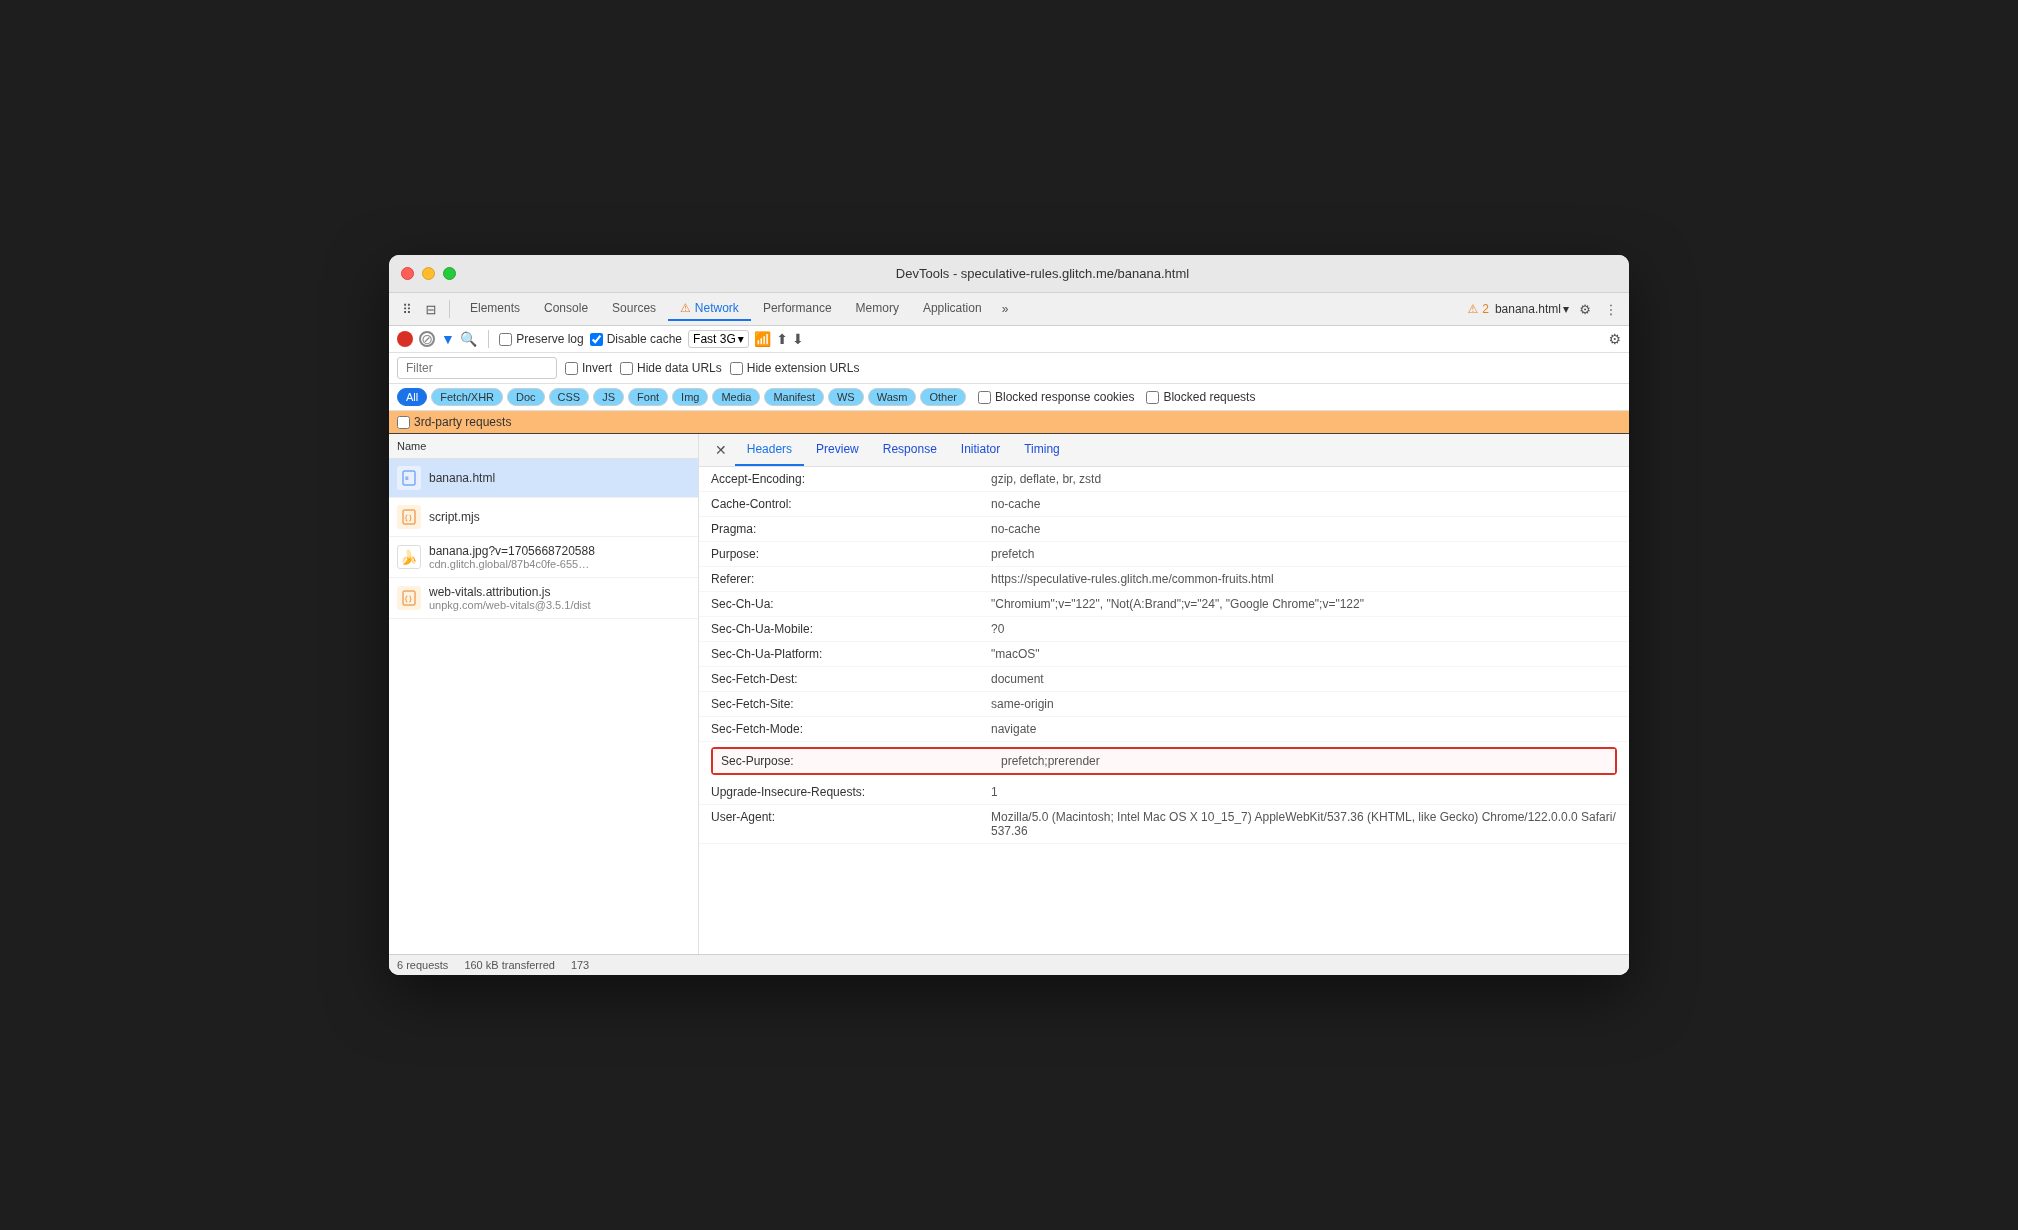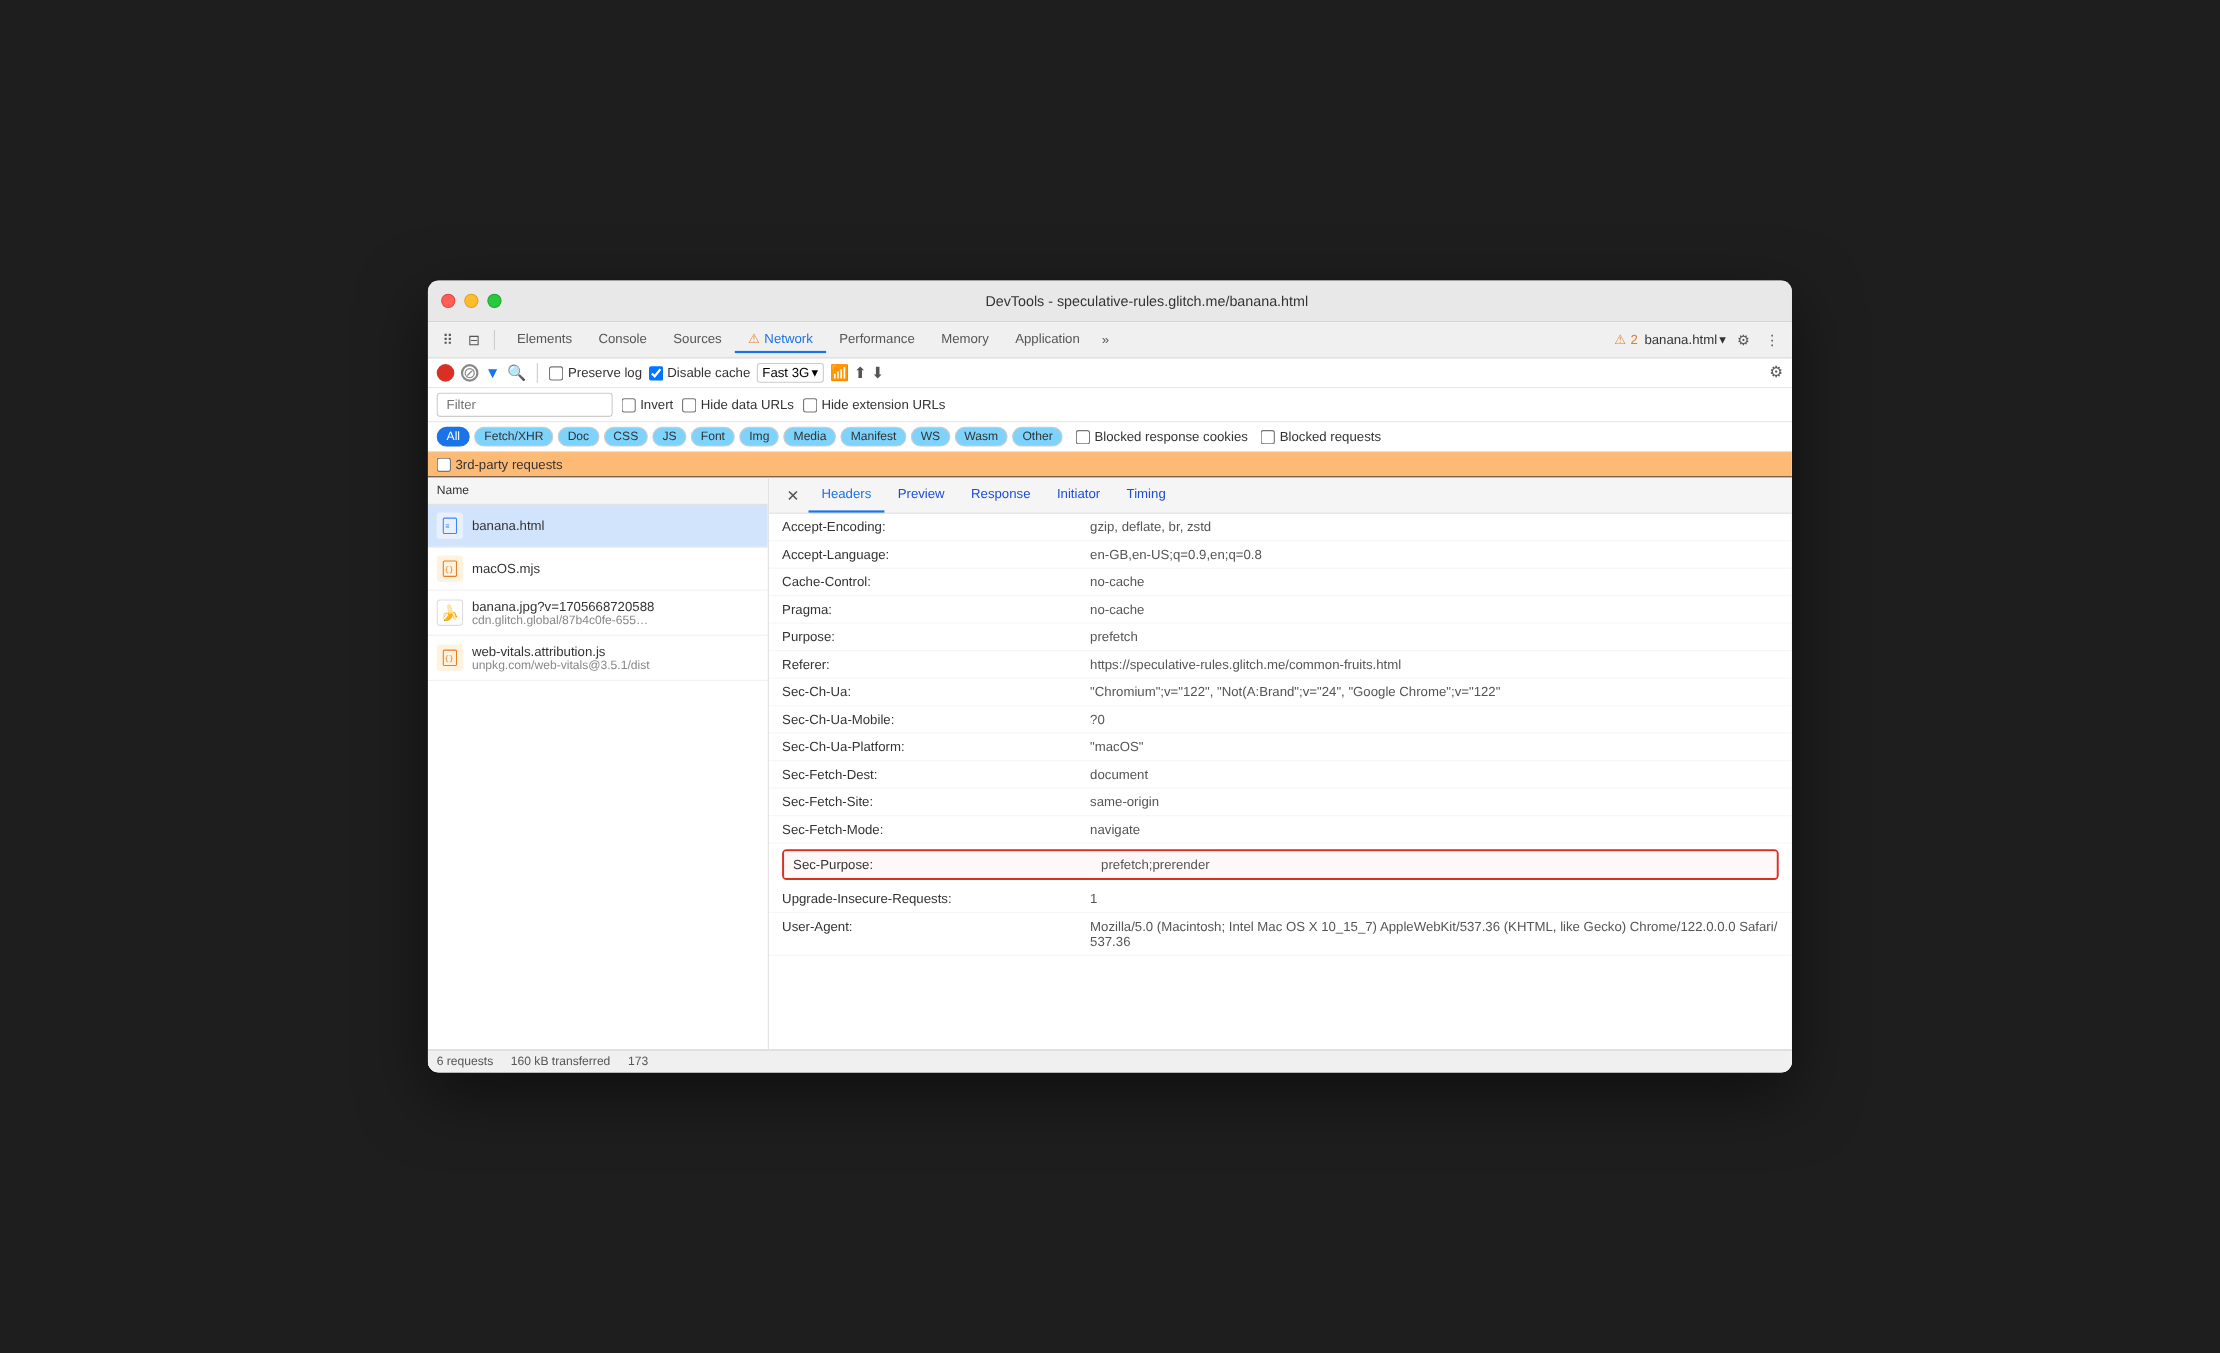--- a/index.html
+++ b/index.html
@@ -484,21 +484,21 @@
           <span class="file-name">banana.html</span>
         </div>
 
         <div class="file-item">
           <div class="file-icon js">
             <svg width="16" height="16" viewBox="0 0 16 16">
               <rect x="2" y="1" width="12" height="14" rx="1" fill="#fff3e0" stroke="#e67e22" stroke-width="1"></rect>
               <text x="3" y="11" font-size="7" fill="#e67e22" font-family="monospace">{}</text>
             </svg>
           </div>
-          <span class="file-name">macOS.mjs</span>
+          <span class="file-name">script.mjs</span>
         </div>
 
         <div class="file-item">
           <div class="file-icon img">
             <span style="font-size:14px;">🍌</span>
           </div>
           <div>
             <div class="file-name">banana.jpg?v=1705668720588</div>
             <div class="file-sub">cdn.glitch.global/87b4c0fe-655…</div>
           </div>
@@ -528,24 +528,20 @@
           <div class="header-tab">Initiator</div>
           <div class="header-tab">Timing</div>
         </div>
 
         <div class="headers-content">
           <div class="header-row">
             <span class="header-name">Accept-Encoding:</span>
             <span class="header-value">gzip, deflate, br, zstd</span>
           </div>
           <div class="header-row">
-            <span class="header-name">Accept-Language:</span>
-            <span class="header-value">en-GB,en-US;q=0.9,en;q=0.8</span>
-          </div>
-          <div class="header-row">
             <span class="header-name">Cache-Control:</span>
             <span class="header-value">no-cache</span>
           </div>
           <div class="header-row">
             <span class="header-name">Pragma:</span>
             <span class="header-value">no-cache</span>
           </div>
           <div class="header-row">
             <span class="header-name">Purpose:</span>
             <span class="header-value">prefetch</span>

